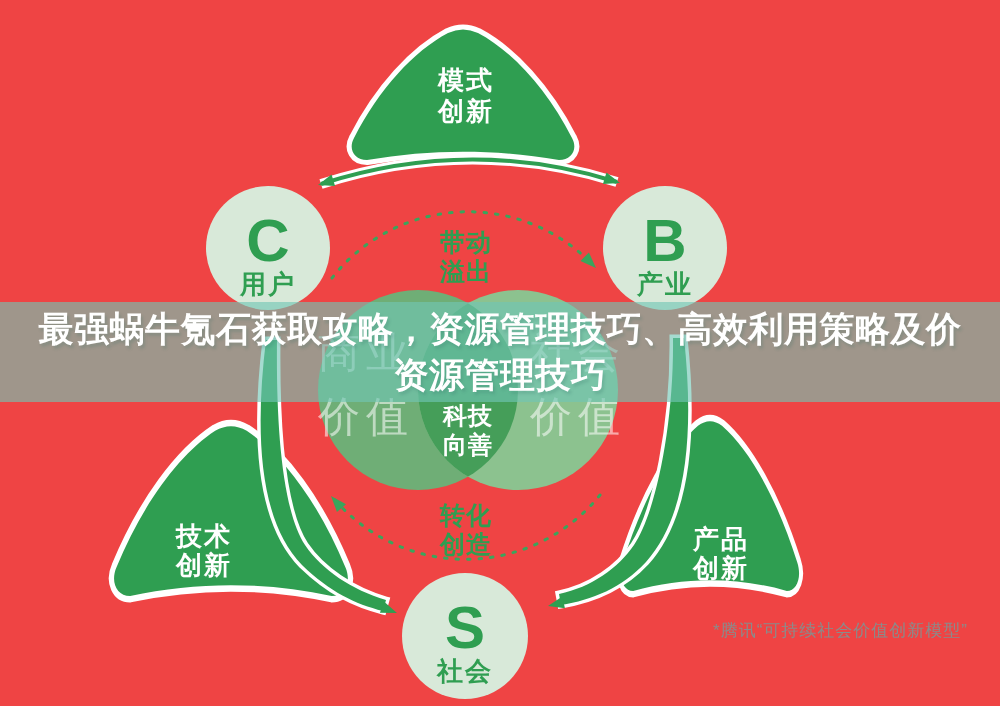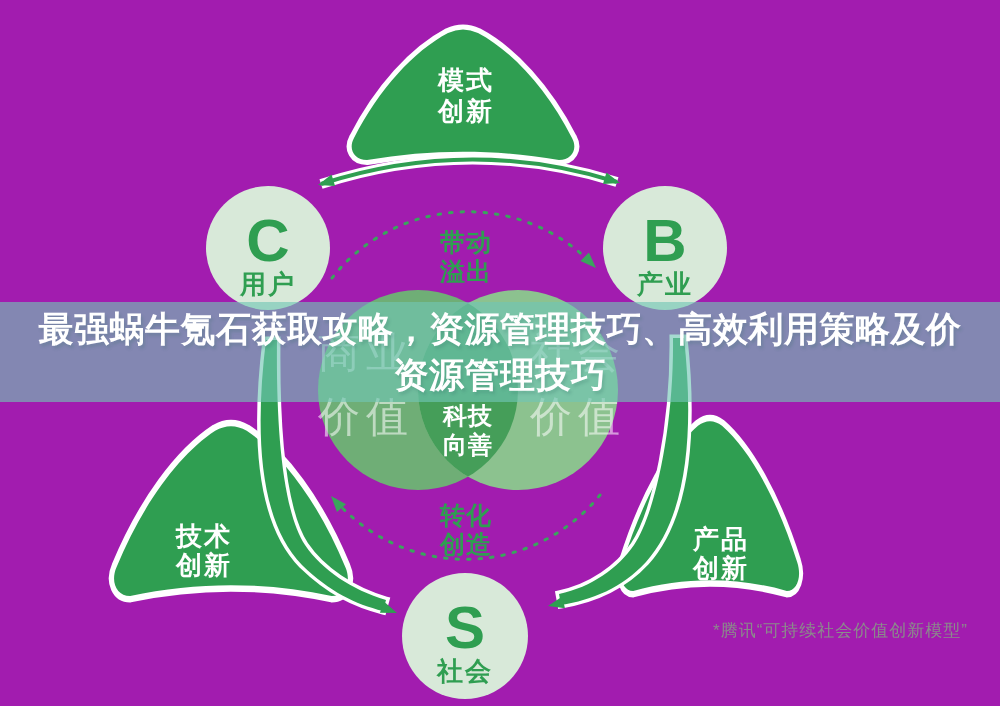--- a/index.html
+++ b/index.html
@@ -1,18 +1,18 @@
 <!DOCTYPE html>
 <html><head>
 <meta charset="utf-8">
 <style>
   html,body{margin:0;padding:0;background:#e8e8e8;}
   .stage{
     position:relative;width:1000px;height:706px;margin:0 auto;
-    background:#a21caf;overflow:hidden;
+    background:#ef4444;overflow:hidden;
     font-family:"Liberation Sans","DejaVu Sans",sans-serif;
   }
   .stage svg{position:absolute;left:0;top:0;}
   .banner{
     position:absolute;left:0;top:302px;width:1000px;height:100px;
     background:rgba(113,198,181,0.63);
     display:flex;flex-direction:column;justify-content:center;align-items:center;
     z-index:5;
   }
   .banner .bline{

